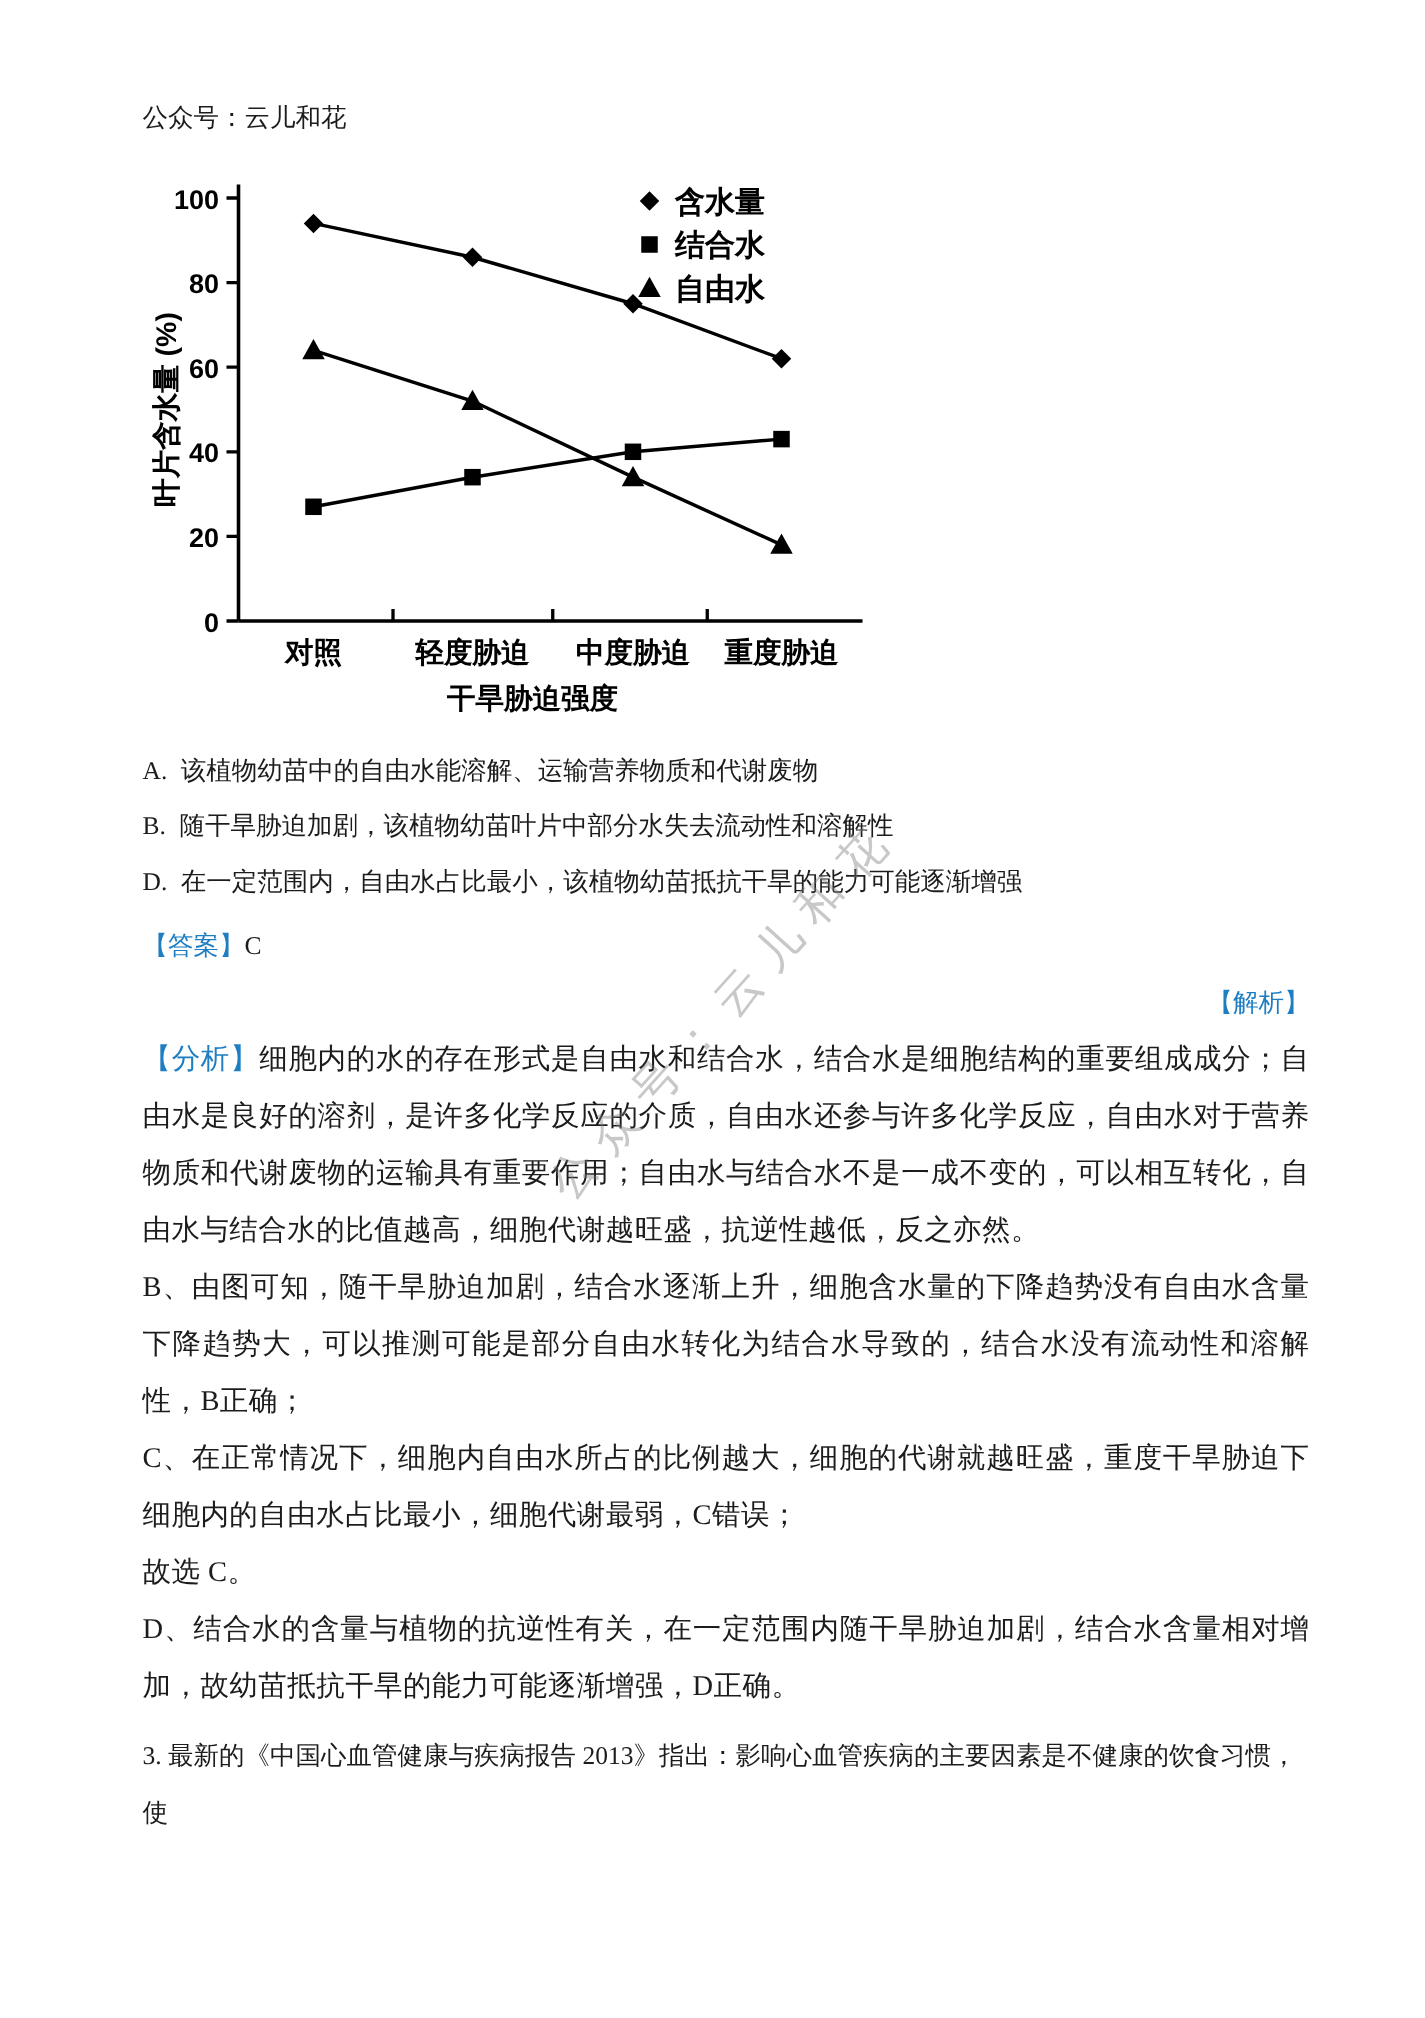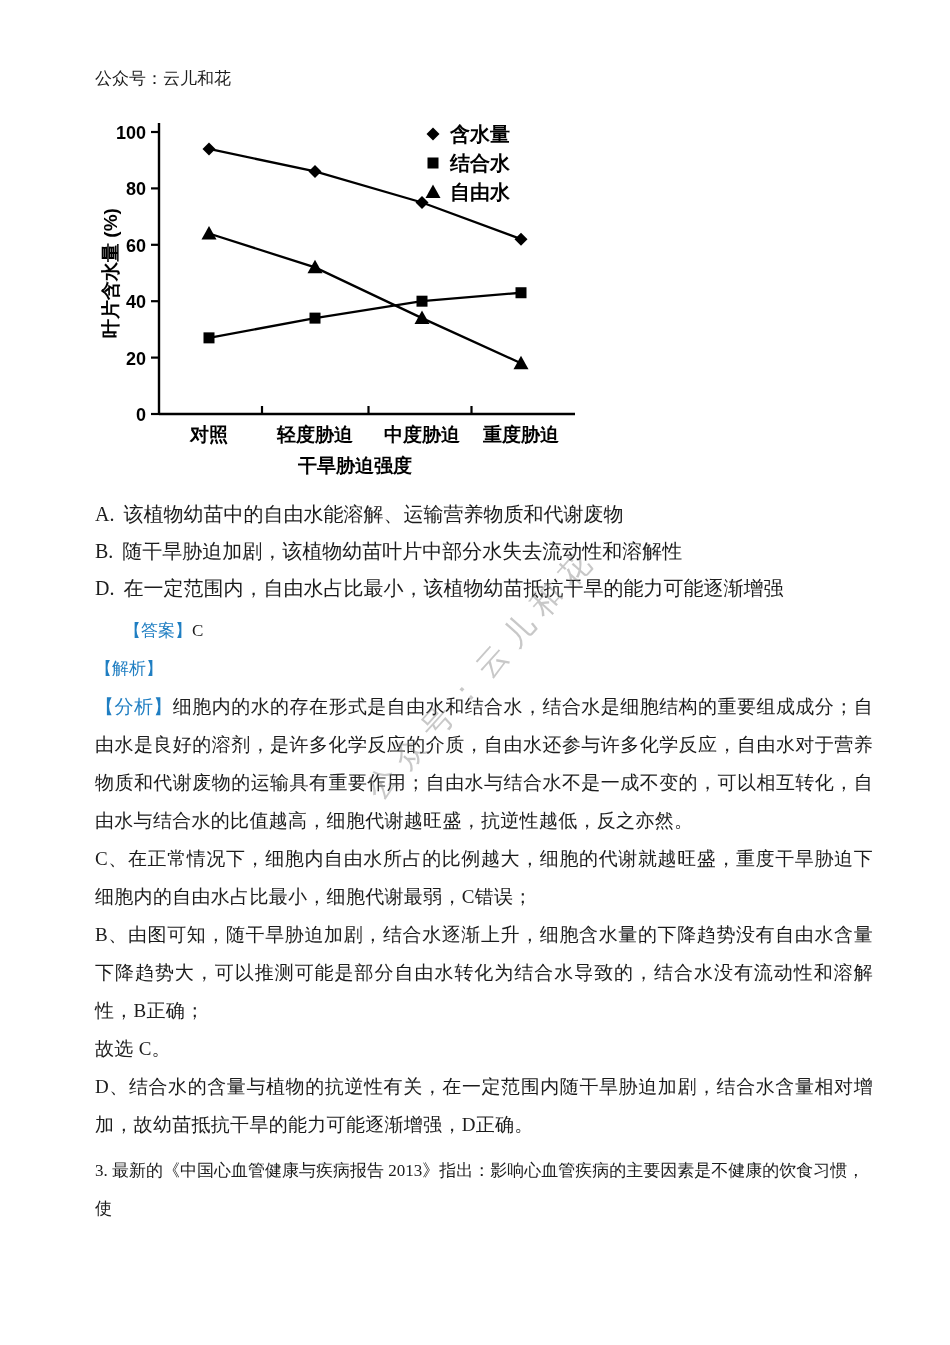--- a/index.html
+++ b/index.html
@@ -10,24 +10,24 @@
   }
   .content { position:absolute; left:95px; top:0; width:778px; z-index:1; }
   .header { padding-top:66px; font-size:17px; line-height:26px; }
   .chart-wrap { margin-top:20px; margin-left:2px; width:510px; height:374px; }
   svg text { fill:#000; font-family:"Liberation Sans","DejaVu Sans",sans-serif; font-weight:bold; }
   svg text.tick { font-size:18px; }
   svg text.cat  { font-size:19px; }
   svg text.axis { font-size:19px; }
   svg text.legend { font-size:20px; }
   .options { margin-top:16px; }
-  .option { font-size:20px; line-height:24px; margin-bottom:13px; }
+  .option { font-size:17px; line-height:24px; margin-bottom:13px; }
   .option .opt-label { margin-right:9px; }
-  .answer-line { margin-top:18px; font-size:17px; line-height:26px;margin-left:29px; }
-  .jiexi-line { margin-top:12px; font-size:17px; line-height:26px; }
+  .answer-line { margin-top:18px; font-size:17px; line-height:26px; }
+  .jiexi-line { margin-top:12px; font-size:17px; line-height:26px;text-align:right; }
   .tag { color:var(--accent, #1f7ec2); }
   .paras { margin-top:6px; }
   .para { font-size:19px; line-height:38px; text-align:justify; letter-spacing:0.3px; }
   .next-question { margin-top:8px; font-size:17px; line-height:38px; }
   .watermark {
     position:absolute; left:318px; top:652px; z-index:3;
     transform:rotate(-48deg); transform-origin:center;
     font-size:31px; letter-spacing:10px; white-space:nowrap;
     color:rgba(125,125,125,0.42); pointer-events:none;
   }
@@ -109,21 +109,21 @@
   <div class="answer-line">
     <span class="tag">【答案】</span><span>C</span>
   </div>
 
   <div class="jiexi-line">
     <span class="tag">【解析】</span>
   </div>
 
   <div class="paras">
     <div class="para"><span class="tag">【分析】</span><span>细胞内的水的存在形式是自由水和结合水，结合水是细胞结构的重要组成成分；自由水是良好的溶剂，是许多化学反应的介质，自由水还参与许多化学反应，自由水对于营养物质和代谢废物的运输具有重要作用；自由水与结合水不是一成不变的，可以相互转化，自由水与结合水的比值越高，细胞代谢越旺盛，抗逆性越低，反之亦然。</span></div>
+    <div class="para"><span class="tag"></span><span>B、由图可知，随干旱胁迫加剧，结合水逐渐上升，细胞含水量的下降趋势没有自由水含量下降趋势大，可以推测可能是部分自由水转化为结合水导致的，结合水没有流动性和溶解性，B正确；</span></div>
     <div class="para"><span class="tag"></span><span>C、在正常情况下，细胞内自由水所占的比例越大，细胞的代谢就越旺盛，重度干旱胁迫下细胞内的自由水占比最小，细胞代谢最弱，C错误；</span></div>
-    <div class="para"><span class="tag"></span><span>B、由图可知，随干旱胁迫加剧，结合水逐渐上升，细胞含水量的下降趋势没有自由水含量下降趋势大，可以推测可能是部分自由水转化为结合水导致的，结合水没有流动性和溶解性，B正确；</span></div>
     <div class="para"><span>故选 C。</span></div>
     <div class="para"><span class="tag"></span><span>D、结合水的含量与植物的抗逆性有关，在一定范围内随干旱胁迫加剧，结合水含量相对增加，故幼苗抵抗干旱的能力可能逐渐增强，D正确。</span></div>
   </div>
 
   <div class="next-question">3. 最新的《中国心血管健康与疾病报告 2013》指出：影响心血管疾病的主要因素是不健康的饮食习惯，使</div>
 
 </div>
 
 </body></html>

